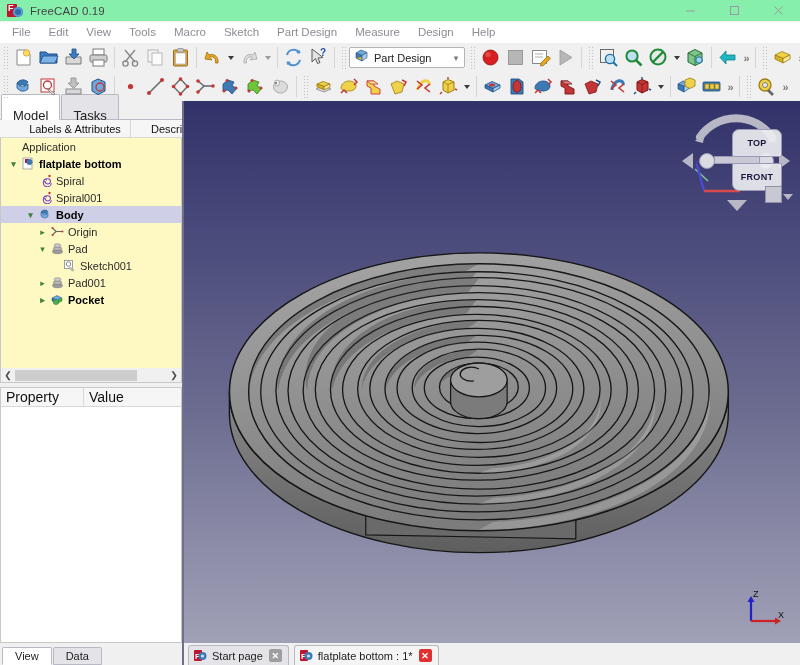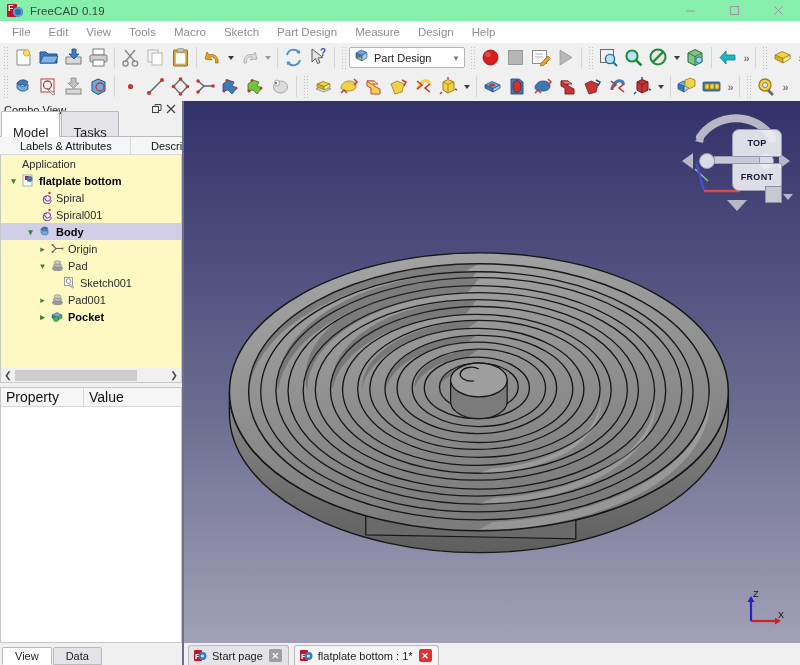--- a/index.html
+++ b/index.html
@@ -71,21 +71,21 @@
   .tabstrip { height: 19px; display: flex; align-items: flex-end; flex: 0 0 19px;
               border-bottom: 1px solid #b9b9c4; padding-left: 1px; }
   .ctab { height: 18px; line-height: 17px; padding: 12px 11px; font-size: 13px;
           color: #222; border: 1px solid #b9b9c4; border-bottom: none;
           background: #e4e4e8; margin-right: 1px; border-radius: 2px 2px 0 0; }
   .ctab.active { background: #fff; border-bottom: 1px solid #fff; margin-bottom: -1px; }
 
   .treehead { height: 18px; display: flex; align-items: center; flex: 0 0 18px;
               background: #f6f6f6; border-bottom: 1px solid #d7d7d7; }
   .thcell { font-size: 11px; color: #111; padding-left: 20px; overflow: hidden;
-            white-space: nowrap; height: 18px; line-height: 18px; }
+            white-space: nowrap; height: 18px; line-height: 18px; text-align: center; }
   .thcell.c1 { width: 131px; flex: 0 0 131px; border-right: 1px solid #d7d7d7; }
   .thcell.c2 { flex: 1; }
 
   .treebox { flex: 1; background: #fef9c3; overflow: hidden; position: relative;
              border-left: 1px solid #c8c8c8; border-right: 1px solid #c8c8c8; }
   .trow { height: 17px; display: flex; align-items: center; padding-left: 2px;
           font-size: 11px; color: #2b2b2b; white-space: nowrap; }
   .trow.sel { background: #cfcfe8; }
   .trow.bold { font-weight: bold; color: #000; }
   .tind { display: inline-block; flex: 0 0 auto; }
@@ -637,35 +637,20 @@
       <span class="tbtn narrow">
           <span class="chev">»</span>
         </span>
     </div>
   </div>
 
   <div class="body">
 
     <div class="leftdock">
 
-      <div class="dockhead">
-        <span class="dtitle">Combo View</span>
-        <span class="dbtn">
-          <svg width="10" height="10" viewBox="0 0 10 10">
-              <rect x="0.5" y="2.5" width="6" height="6" fill="none" stroke="#444" stroke-width="1"></rect>
-              <path d="M3 2.5V.5h6v6H7" fill="none" stroke="#444" stroke-width="1"></path>
-            </svg>
-        </span>
-        <span class="dbtn">
-          <svg width="10" height="10" viewBox="0 0 10 10">
-              <line x1="1" y1="1" x2="9" y2="9" stroke="#444" stroke-width="1.2"></line>
-              <line x1="9" y1="1" x2="1" y2="9" stroke="#444" stroke-width="1.2"></line>
-            </svg>
-        </span>
-      </div>
 
       <div class="tabstrip">
         <span class="ctab active">Model</span>
         <span class="ctab">Tasks</span>
       </div>
 
       <div class="treehead">
         <span class="thcell c1">Labels &amp; Attributes</span>
         <span class="thcell c2">Descripti</span>
       </div>

